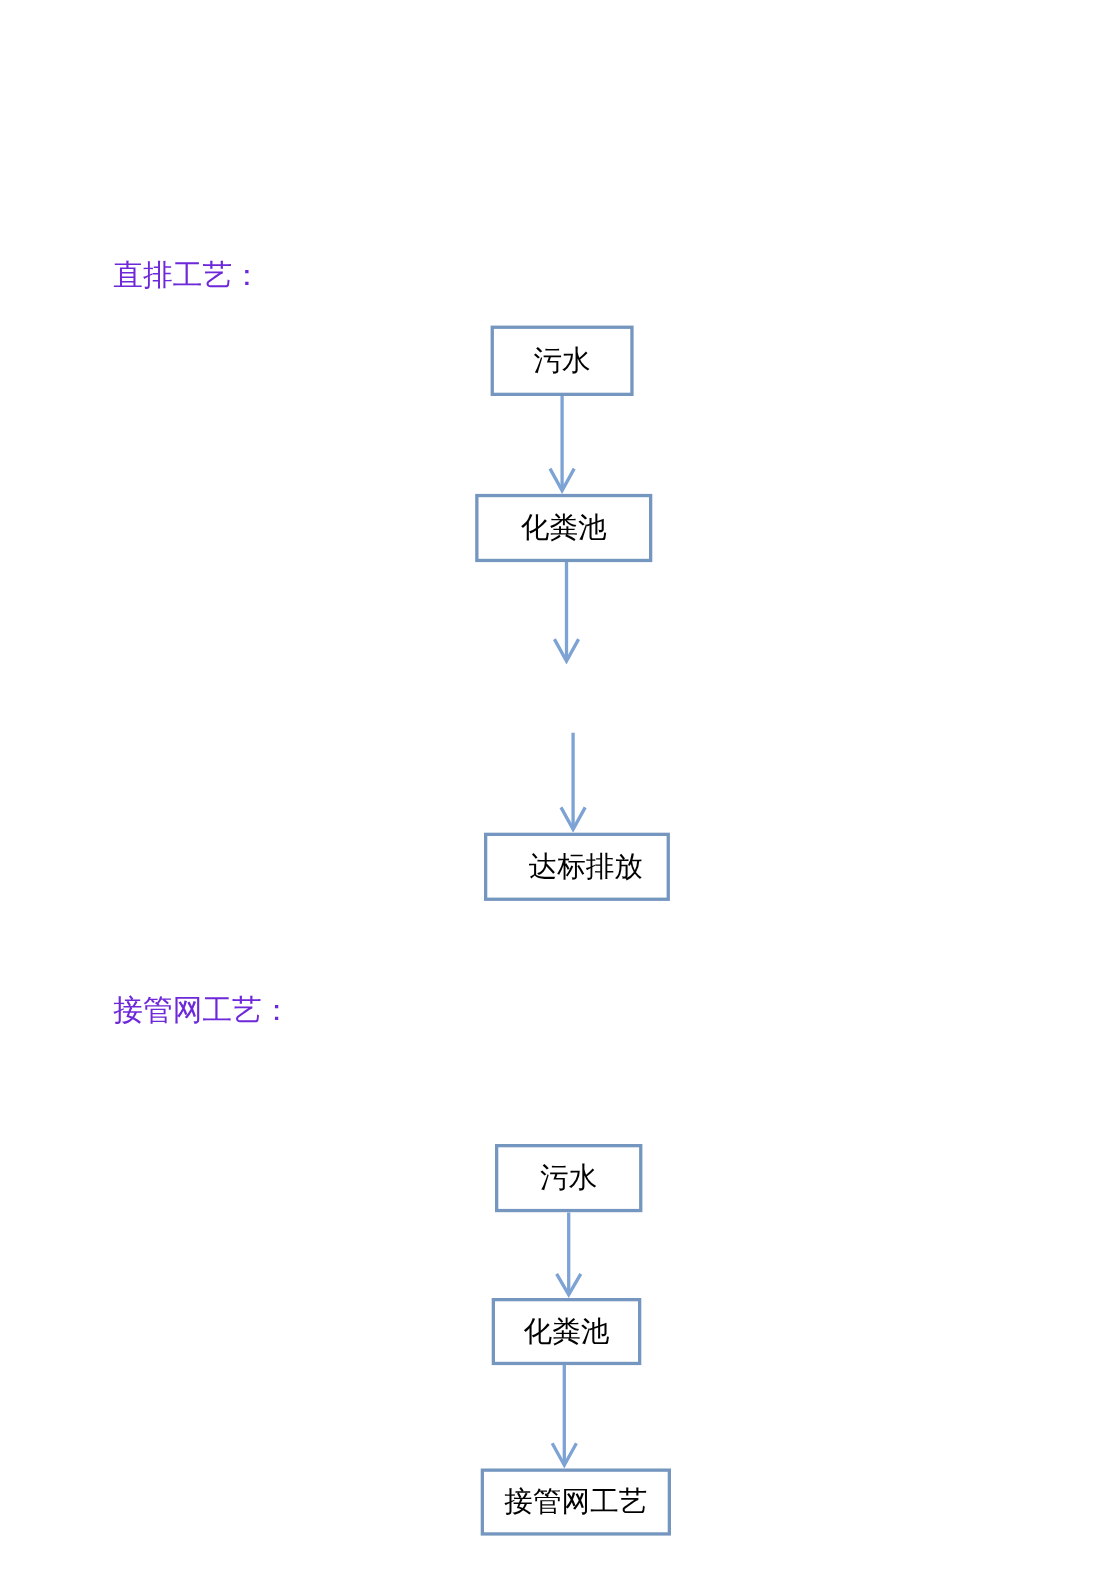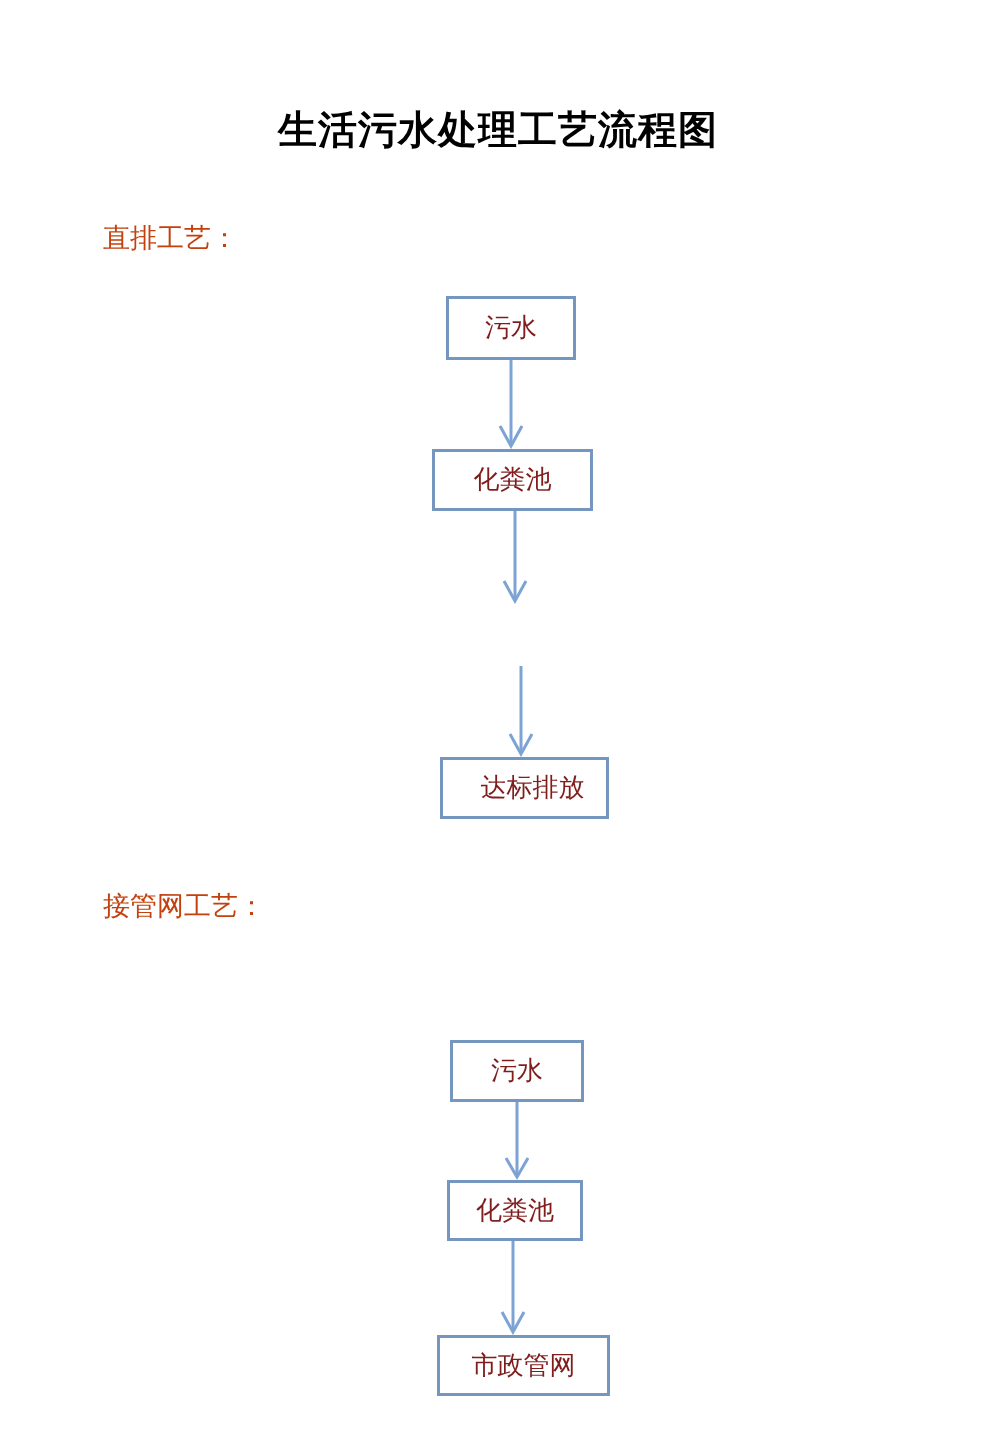--- a/index.html
+++ b/index.html
@@ -38,39 +38,40 @@
     color: #000000;
     white-space: nowrap;
   }
 
   
   .section-label {
     position: absolute;
     font-family: "Liberation Serif", "DejaVu Serif", serif;
     font-size: 27px;
     line-height: 1.2;
-    color: #c2410c;
+    color: #6d28d9;
     white-space: nowrap;
+    margin-top: 12px;
   }
   #label-direct  { left: 103px; top: 222px; }
   #label-pipe    { left: 103px; top: 890px; }
 
   
   .flow-box {
     position: absolute;
     box-sizing: border-box;
     border: 3px solid #7596bf;
     background: #ffffff;
     display: flex;
     align-items: center;
     justify-content: center;
     font-family: "Liberation Serif", "DejaVu Serif", serif;
     font-size: 26px;
     line-height: 1;
-    color: #7f1d1d;
+    color: #000000;
     white-space: nowrap;
   }
   .flow-box.latin {
     font-family: "Liberation Sans", "DejaVu Sans", sans-serif;
     font-size: 27px;
   }
 
   
   .arrow {
     position: absolute;
@@ -94,21 +95,20 @@
   #box-p-3 { left: 437px; top: 1335px; width: 173px; height: 61px; }
 
   #arrow-p-1 { left: 500px; top: 1102px; width: 34px; height: 78px; }
   #arrow-p-2 { left: 496px; top: 1241px; width: 34px; height: 94px; }
 </style>
 </head>
 <body>
 
 <div class="page">
 
-  <div class="doc-title">生活污水处理工艺流程图</div>
 
   <div class="section-label" id="label-direct">直排工艺：</div>
 
   <div class="flow-box" id="box-d-1">污水</div>
 
   <div class="arrow" id="arrow-d-1">
     <svg width="34" height="89" viewBox="0 0 34 89" aria-hidden="true">
       <line x1="17" y1="0" x2="17" y2="83" stroke="#7da3d4" stroke-width="3"></line>
       <polyline points="6,66 17,86 28,66" fill="none" stroke="#7da3d4" stroke-width="3"></polyline>
     </svg>
@@ -146,15 +146,15 @@
 
   <div class="flow-box" id="box-p-2">化粪池</div>
 
   <div class="arrow" id="arrow-p-2">
     <svg width="34" height="94" viewBox="0 0 34 94" aria-hidden="true">
       <line x1="17" y1="0" x2="17" y2="88" stroke="#7da3d4" stroke-width="3"></line>
       <polyline points="6,71 17,91 28,71" fill="none" stroke="#7da3d4" stroke-width="3"></polyline>
     </svg>
   </div>
 
-  <div class="flow-box" id="box-p-3">市政管网</div>
+  <div class="flow-box" id="box-p-3">接管网工艺</div>
 
 </div>
 
 </body></html>

